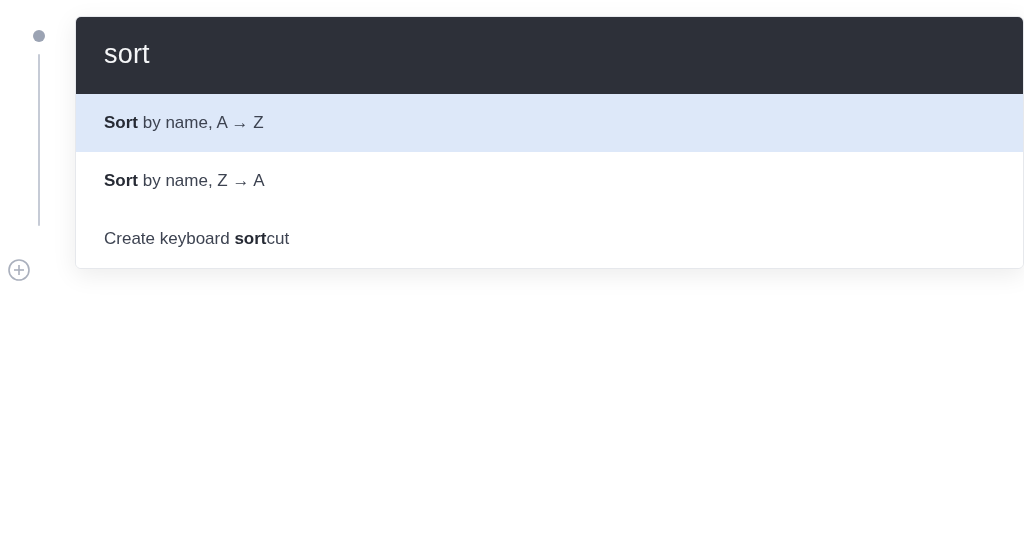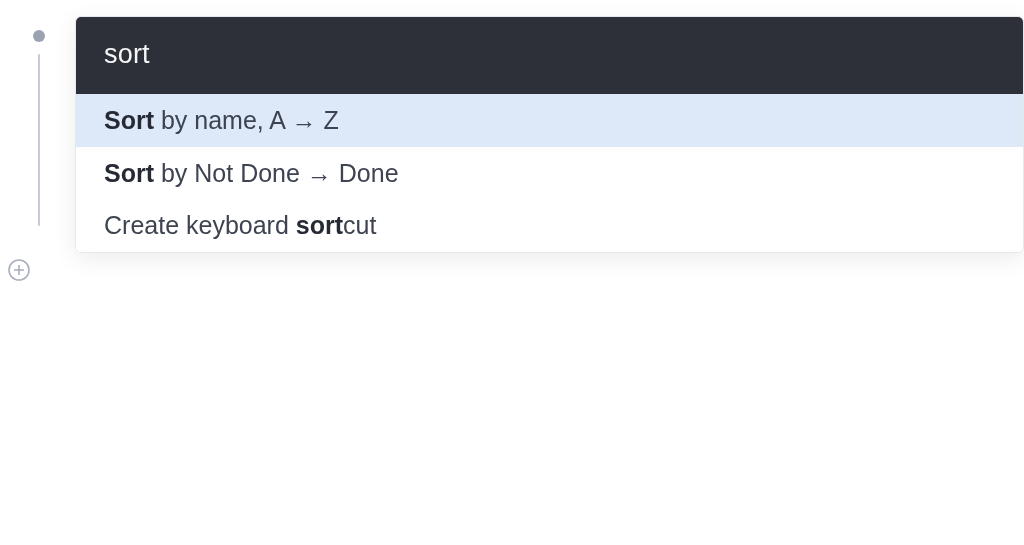--- a/index.html
+++ b/index.html
@@ -75,22 +75,22 @@
       letter-spacing: 0.2px;
       caret-color: #ffffff;
     }
     .palette-input::placeholder {
       color: #8a8f9c;
     }
     .palette-list {
       background: #ffffff;
     }
     .palette-item {
-      padding: 10px 28px;
-      font-size: 25px;
+      padding: 18px 28px;
+      font-size: 17px;
       color: #3d4351;
       cursor: pointer;
       line-height: 1.3;
     }
     .palette-item.highlighted {
       background: #dde8f9;
     }
     .match {
       font-weight: 700;
       color: #262a34;
@@ -114,24 +114,24 @@
 <div class="palette">
   <div class="palette-header">
     <input class="palette-input" type="text" value="sort" style="">
   </div>
   <div class="palette-list">
 
     <div class="palette-item highlighted">
       <span class="match">Sort</span><span> by name, A → Z</span>
     </div>
 
+    <div class="palette-item">
+      <span class="match">Sort</span><span> by name, Z → A</span>
+    </div>
 
-    <div class="palette-item">
-      <span class="match">Sort</span><span> by Not Done → Done</span>
-    </div>
 
 
 
     <div class="palette-item">
       <span>Create keyboard </span><span class="match">sort</span><span>cut</span>
     </div>
 
   </div>
 </div>
 

